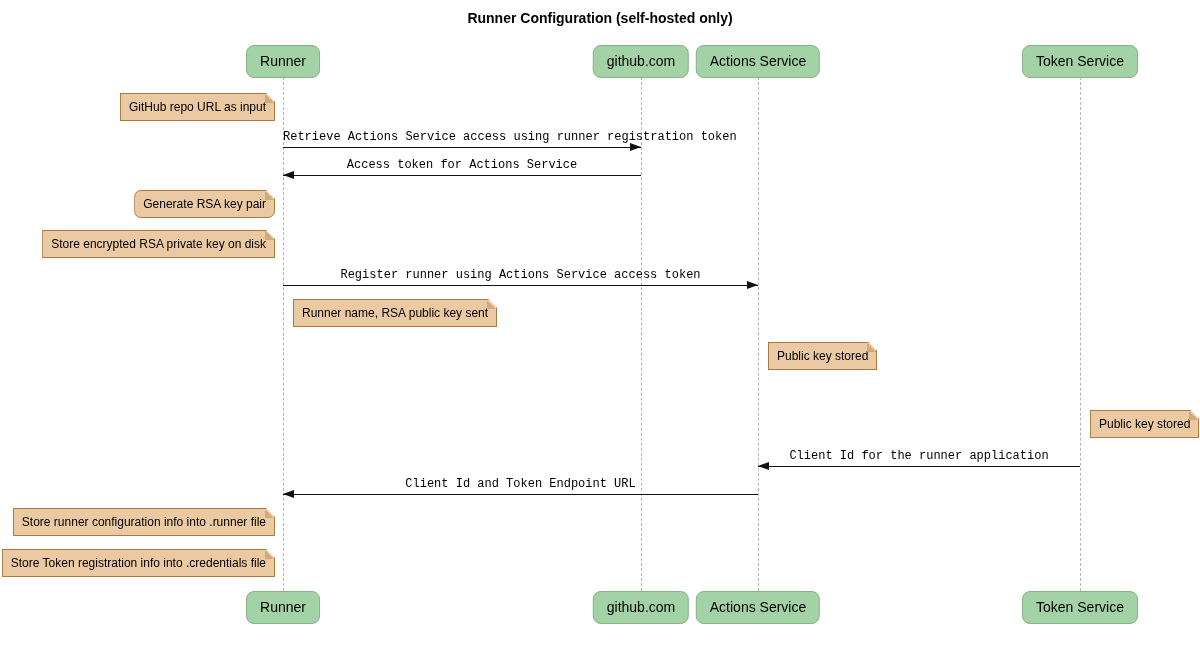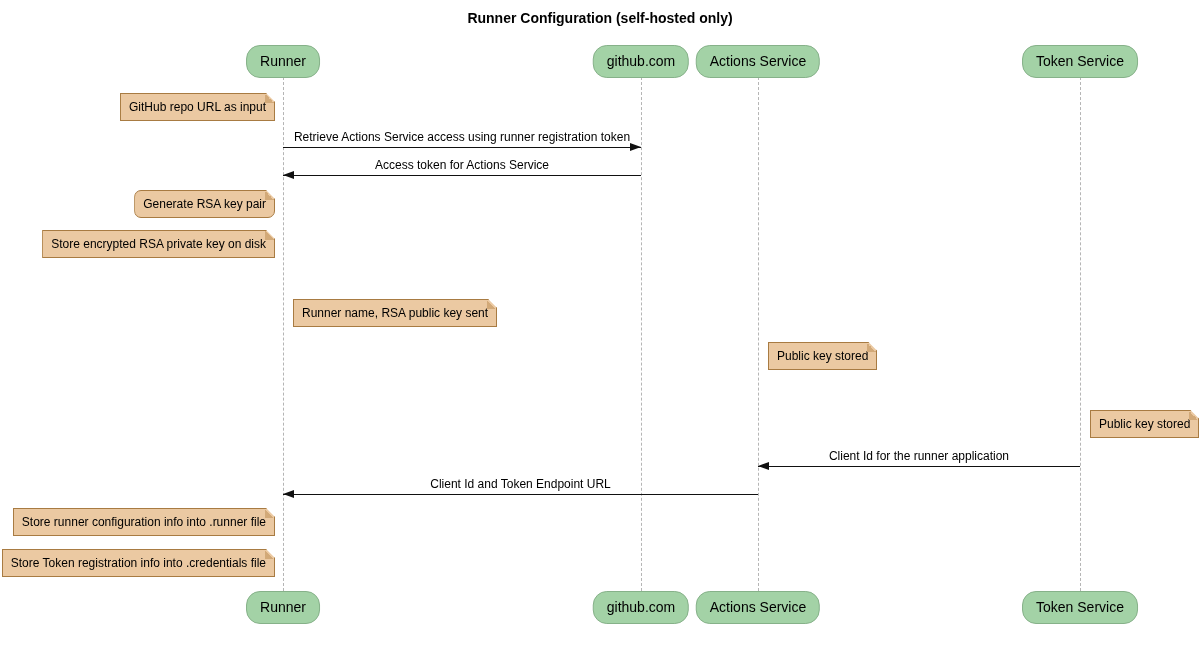--- a/index.html
+++ b/index.html
@@ -16,31 +16,31 @@
   body{font-family:"Liberation Sans", sans-serif;color:#000;}
   #diagram{position:relative;width:1200px;height:647px;background:#ffffff;}
 
   .title{position:absolute;top:10px;left:0;width:100%;text-align:center;
     font-size:14px;font-weight:bold;}
 
   .lifeline{position:absolute;width:0;border-left:1px dashed var(--lifeline);}
 
   .participant{position:absolute;transform:translateX(-50%);
     background:var(--participant-fill);border:1px solid var(--participant-border);
-    border-radius:14px;padding:8px 13px;font-size:14px;line-height:15px;
+    border-radius:8px;padding:8px 13px;font-size:14px;line-height:15px;
     white-space:nowrap;text-align:center;}
 
   .note{position:absolute;background:var(--note-fill);
     border:1px solid var(--note-border);
     padding:6px 8px;font-size:12px;line-height:14px;white-space:nowrap;
     clip-path:polygon(0 0, calc(100% - 9px) 0, 100% 9px, 100% 100%, 0 100%);}
   .note::after{content:"";position:absolute;top:0;right:0;width:9px;height:9px;
     background:linear-gradient(to bottom left, rgba(0,0,0,0) 50%, var(--note-fold) 50%);}
 
-  .message{position:absolute;}
+  .message{position:absolute;font-family:Liberation Mono, monospace;}
   .msg-label{text-align:center;font-size:12px;line-height:14px;height:17px;
     white-space:nowrap;}
   .msg-line{position:relative;width:100%;height:0;border-top:1.2px solid var(--msg);}
   .arrowhead{position:absolute;width:0;height:0;top:-5px;
     border-top:4.5px solid transparent;border-bottom:4.5px solid transparent;}
   .arrowhead.right{right:0;border-left:11px solid var(--msg);}
   .arrowhead.left{left:0;border-right:11px solid var(--msg);}
 </style>
 </head>
 <body>
@@ -80,20 +80,26 @@
       </div>
   </div>
 
   <div class="message" style="left:283px;top:158px;width:358px;">
     <div class="msg-label">Access token for Actions Service</div>
     <div class="msg-line">
         <span class="arrowhead left"></span>
       </div>
   </div>
 
+  <div class="message" style="left:283px;top:268px;width:475px;">
+    <div class="msg-label">Register runner using Actions Service access token</div>
+    <div class="msg-line">
+        <span class="arrowhead right"></span>
+      </div>
+  </div>
 
 
   <div class="message" style="left:758px;top:449px;width:322px;">
     <div class="msg-label">Client Id for the runner application</div>
     <div class="msg-line">
         <span class="arrowhead left"></span>
       </div>
   </div>
 
   <div class="message" style="left:283px;top:477px;width:475px;">

